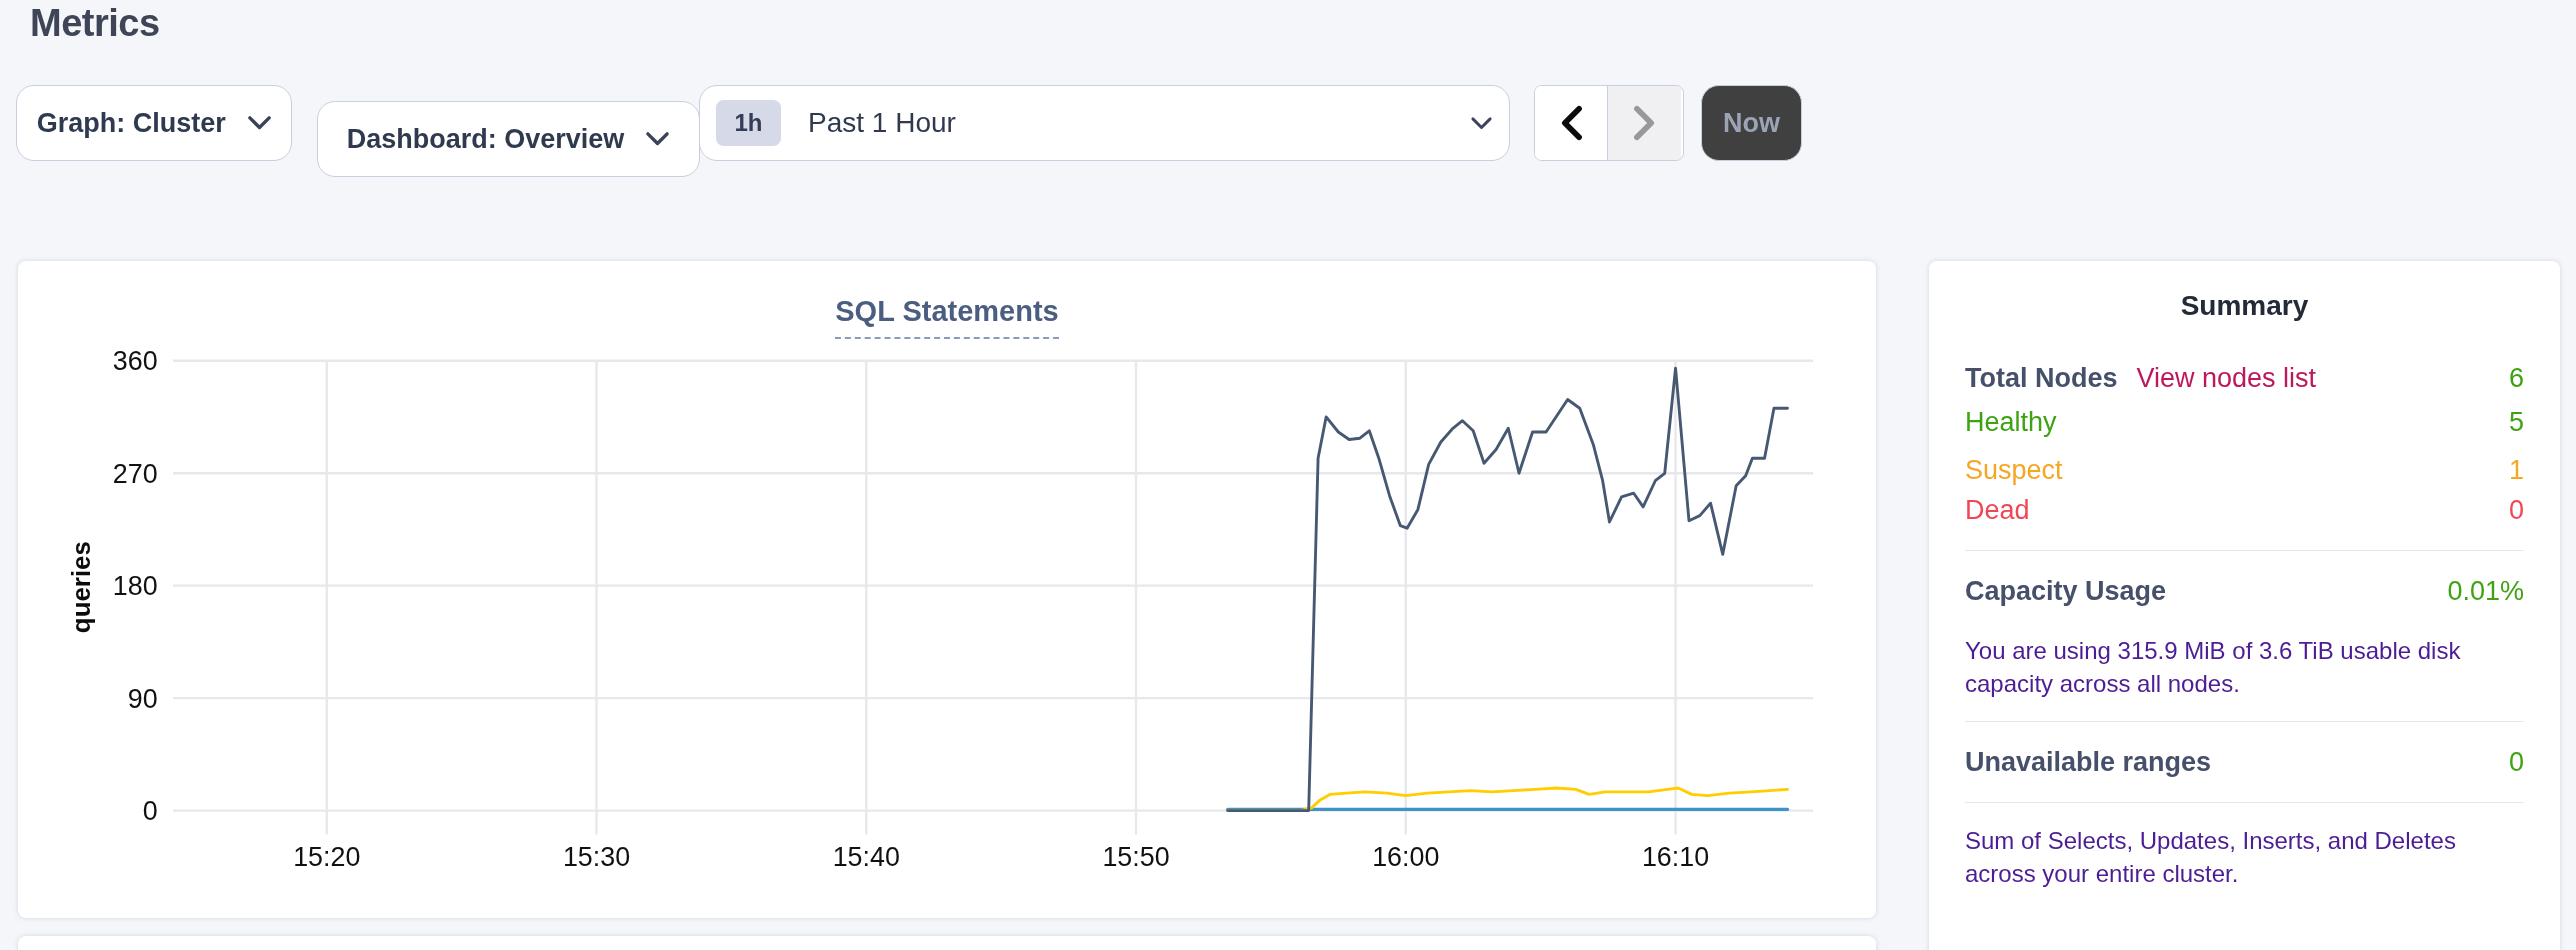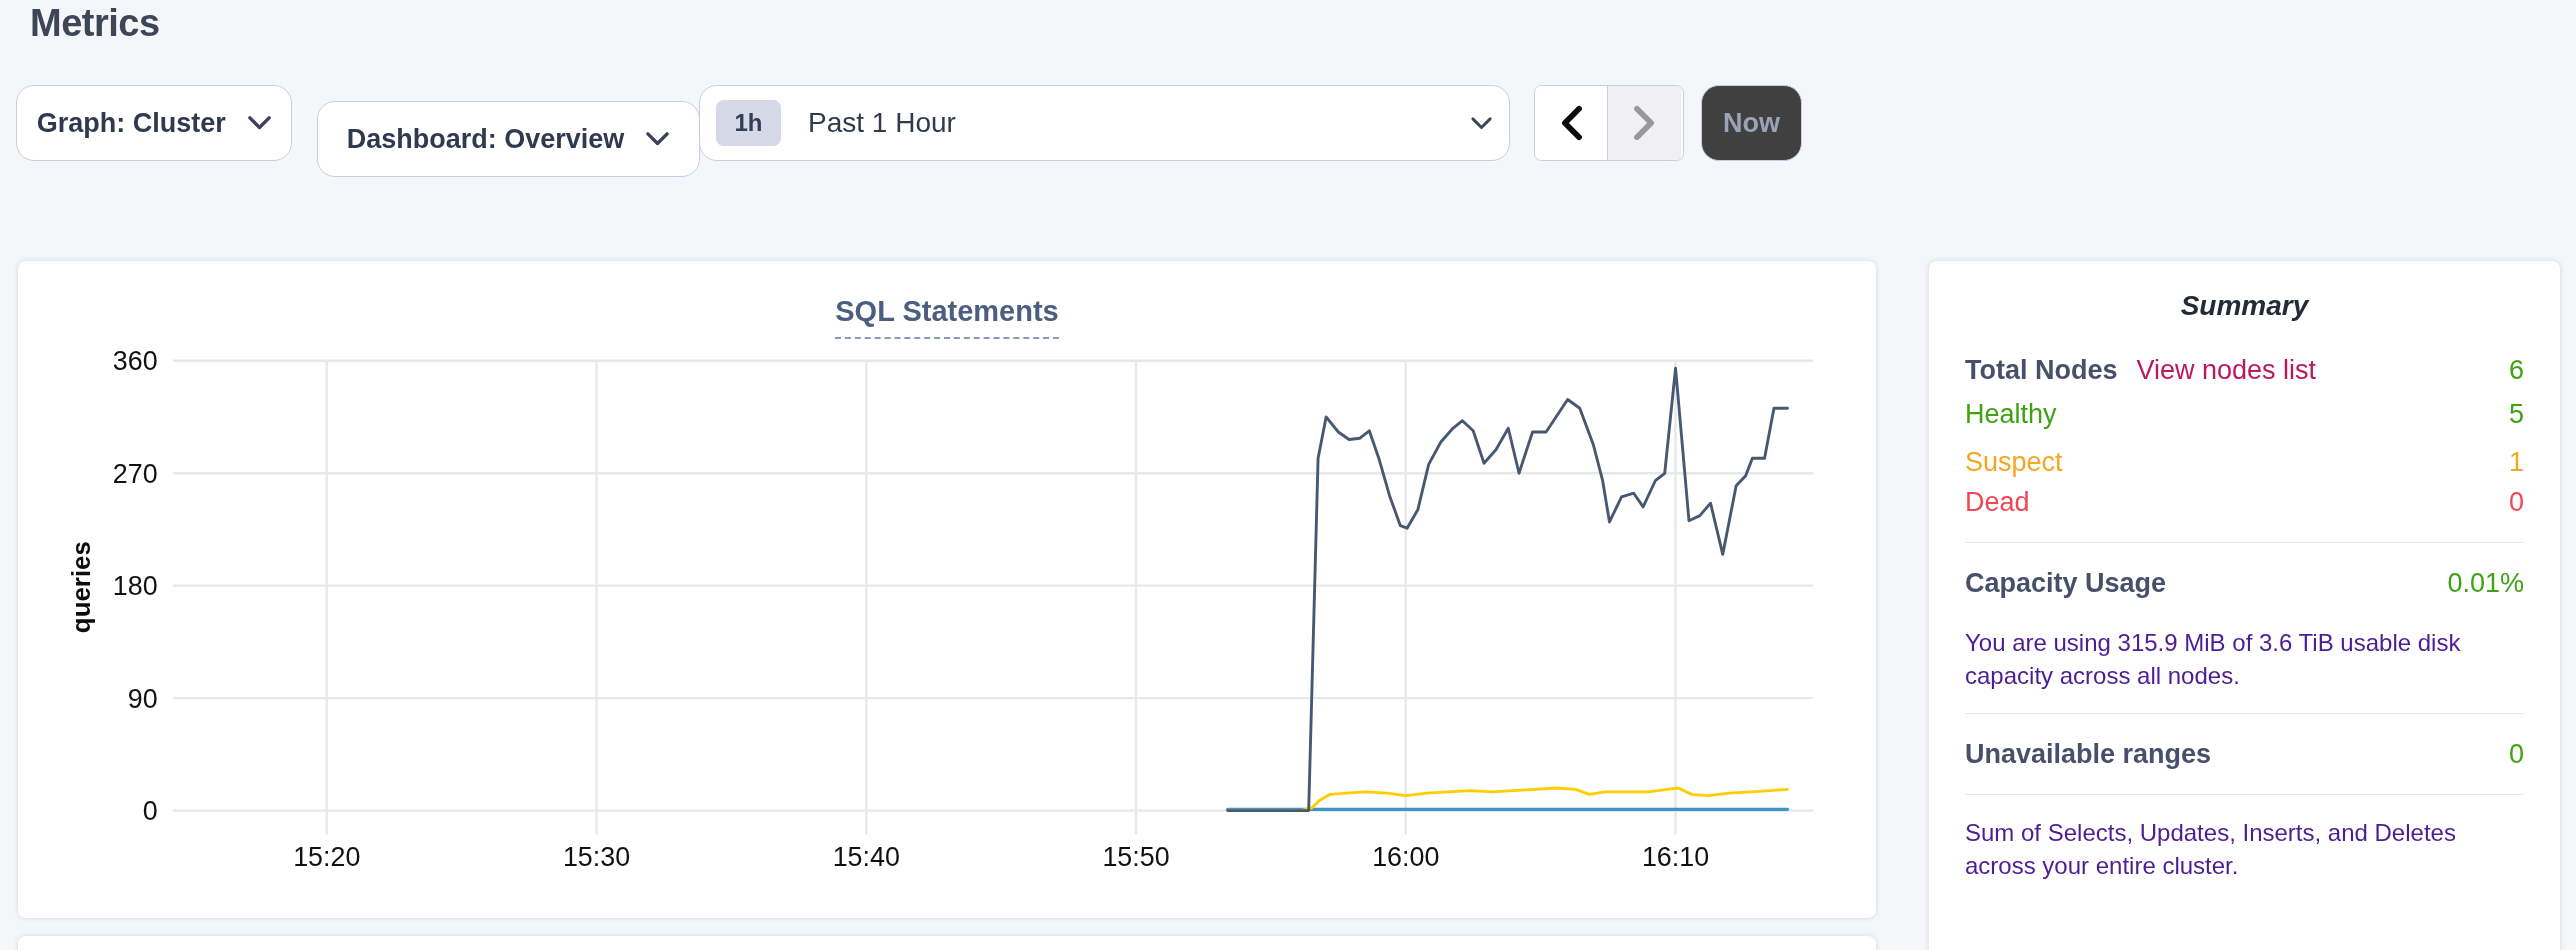--- a/index.html
+++ b/index.html
@@ -57,21 +57,21 @@
   #next-chart-card { left:18px; top:936px; width:1858px; height:38px; }
   #summary-card { left:1929px; top:261px; width:631px; height:729px; padding:29px 36px; }
   
   .chart-title-wrap { position:absolute; left:0; top:25px; width:100%; text-align:center;margin-top:9px; }
   .chart-title {
     display:inline-block; font-size:29px; font-weight:700; color:#4c5e80;
     border-bottom:2.9px dashed #8b9cba; padding-bottom:8.6px; cursor:help;
   }
   #chart-svg { position:absolute; left:0; top:0; }
   
-  .summary-title { text-align:center; font-size:28px; font-weight:700; color:#242b38; margin-bottom:26px;font-style:italic; }
+  .summary-title { text-align:center; font-size:28px; font-weight:700; color:#242b38; margin-bottom:34px; }
   .sum-row { display:flex; align-items:center; height:44px; font-size:27px; }
   .sum-row .spacer { flex:1; }
   .lbl-bold { font-weight:700; color:#46506a; }
   .sum-link { color:#be185d; margin-left:19px; cursor:pointer; font-weight:400; }
   .val { font-weight:400; }
   .green  { color:#3ea212; }
   .orange { color:#f5a623;margin-top:8px; }
   .red    { color:#f04755; }
   .divider { border:none; border-top:1.9px solid #e4e7ee; margin:18px 0; }
   .sum-desc { font-size:24px; line-height:33px; color:#4c1d95; margin-top:21px; font-weight:400; }

